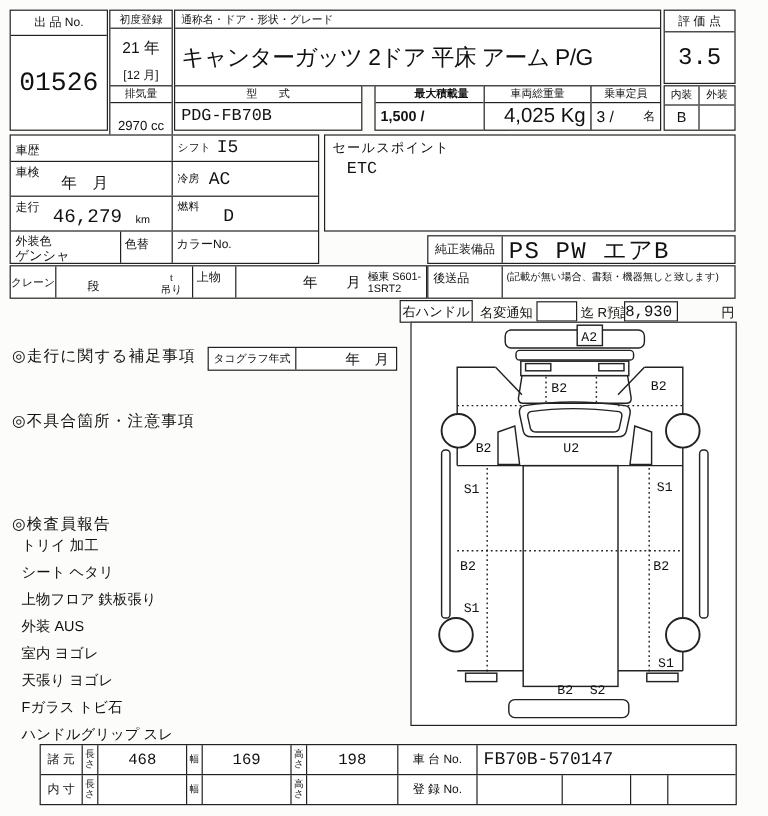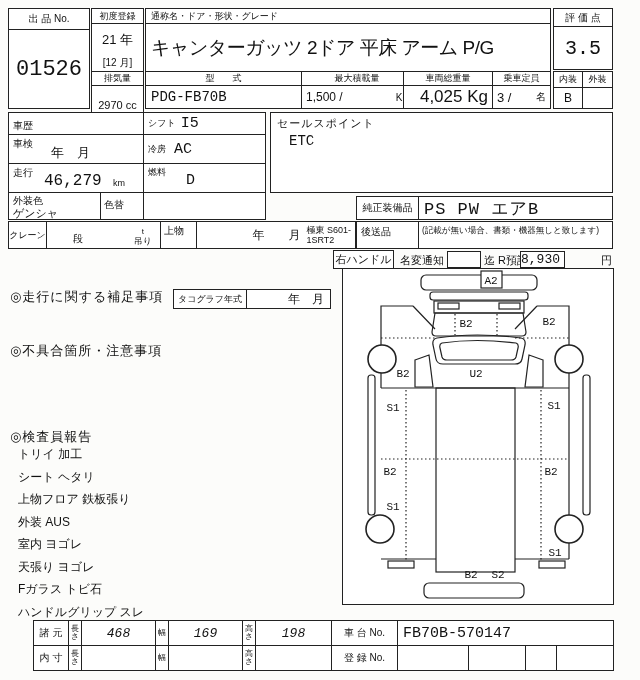--- a/index.html
+++ b/index.html
@@ -6,21 +6,21 @@
   html,body { background:#e9e9e6; }
   body { font-family:"Liberation Sans","DejaVu Sans",sans-serif; color:#111; }
   #sheet { position:relative; width:640px; height:680px; background:#fcfcfa; overflow:hidden; }
   .abs { position:absolute; }
   .box { border:1px solid #222; background:#fff; }
   .flex { display:flex; }
   .col { display:flex; flex-direction:column; }
   .cc { display:flex; align-items:center; justify-content:center; }
   .lbl { font-size:10px; white-space:nowrap; }
   .lbl9 { font-size:9px; white-space:nowrap; }
-  .val { font-size:13px;font-style:italic; }
+  .val { font-size:13px; }
   .num { font-family:"Liberation Mono","DejaVu Sans Mono",monospace; }
   .brb { border-bottom:1px solid #222; }
   .brr { border-right:1px solid #222; }
   .title13 { font-size:13px; letter-spacing:1px; white-space:nowrap; }
   .rep-item { font-size:12px; white-space:nowrap; }
   .vtext { font-size:8px; line-height:8px; word-break:break-all; text-align:center; }
   svg text { font-size:11px; font-family:"Liberation Mono","DejaVu Sans Mono",monospace; fill:#111; }
 </style>
 </head>
 <body>
@@ -51,21 +51,21 @@
   <div class="abs box col" style="left:91px;top:71px;width:53px;height:53px;">
     <div class="cc brb lbl9" style="height:14px;">排気量</div>
     <div class="cc" style="flex:1;font-size:11px;">2970 cc</div>
   </div>
 
   <div class="abs box col" style="left:145px;top:71px;width:157px;height:38px;">
     <div class="cc brb lbl9" style="height:14px;">型　　式</div>
     <div class="num" style="flex:1;display:flex;align-items:center;padding-left:5px;font-size:14px;">PDG-FB70B</div>
   </div>
 
-  <div class="abs box col" style="left:301px;top:71px;width:112px;height:38px;">
+  <div class="abs box col" style="left:312px;top:71px;width:112px;height:38px;font-weight:bold;">
     <div class="cc brb lbl9" style="height:14px;">最大積載量</div>
     <div class="flex" style="flex:1;align-items:center;justify-content:space-between;padding:0 4px;">
       <span style="font-size:12px;">1,500 /</span>
       <span class="lbl">Kg</span>
     </div>
   </div>
 
   <div class="abs box col" style="left:403px;top:71px;width:90px;height:38px;">
     <div class="cc brb lbl9" style="height:14px;">車両総重量</div>
     <div style="flex:1;display:flex;align-items:center;justify-content:flex-end;padding-right:4px;font-size:17px;">4,025 Kg</div>
@@ -121,20 +121,23 @@
         <span class="abs num" style="left:42px;top:8px;font-size:15px;">D</span>
       </div>
     </div>
     <div class="flex" style="flex:1;">
       <div class="brr" style="width:92px;position:relative;">
         <span class="lbl abs" style="left:4px;top:1px;">外装色</span>
         <span class="abs" style="left:4px;top:13px;font-size:11px;">ゲンシャ</span>
       </div>
       <div class="brr" style="width:43px;padding:1px 0 0 3px;">
         <span class="lbl">色替</span>
+      </div>
+      <div style="flex:1;padding:1px 0 0 3px;">
+        <span class="lbl">カラーNo.</span>
       </div>
     </div>
   </div>
 
   <div class="abs box flex" style="left:8px;top:221px;width:348px;height:28px;">
     <div class="cc brr lbl9" style="width:38px;">クレーン</div>
     <div class="brr flex" style="width:114px;align-items:flex-end;justify-content:space-between;padding:0 8px 2px 26px;">
       <span class="lbl">段</span>
       <span class="col" style="align-items:center;">
         <span style="font-size:8px;line-height:8px;">t</span>
@@ -151,21 +154,21 @@
     </div>
   </div>
 
   <div class="abs box" style="left:270px;top:112px;width:343px;height:81px;">
     <div style="font-size:11px;padding:3px 0 0 6px;letter-spacing:1px;">セールスポイント</div>
     <div class="num" style="font-size:14px;padding:2px 0 0 18px;">ETC</div>
   </div>
 
   <div class="abs box flex" style="left:356px;top:196px;width:257px;height:24px;">
     <div class="cc brr lbl" style="width:62px;">純正装備品</div>
-    <div class="num" style="flex:1;display:flex;align-items:center;padding-left:5px;font-size:17px;letter-spacing:1px;">PS PW エアB</div>
+    <div class="num" style="flex:1;display:flex;align-items:center;padding-left:5px;font-size:20px;letter-spacing:1px;">PS PW エアB</div>
   </div>
   <div class="abs box flex" style="left:356px;top:221px;width:257px;height:28px;">
     <div class="brr lbl" style="width:62px;padding:3px 0 0 4px;">後送品</div>
     <div style="flex:1;font-size:8.5px;padding:3px 0 0 3px;">(記載が無い場合、書類・機器無しと致します)</div>
   </div>
 
   <div class="abs box cc" style="left:333px;top:250px;width:61px;height:19px;font-size:11px;">右ハンドル</div>
   <span class="abs" style="left:400px;top:253px;font-size:11px;">名変通知</span>
   <div class="abs box" style="left:447px;top:251px;width:34px;height:17px;"></div>
   <span class="abs" style="left:484px;top:253px;font-size:11px;">迄</span>

